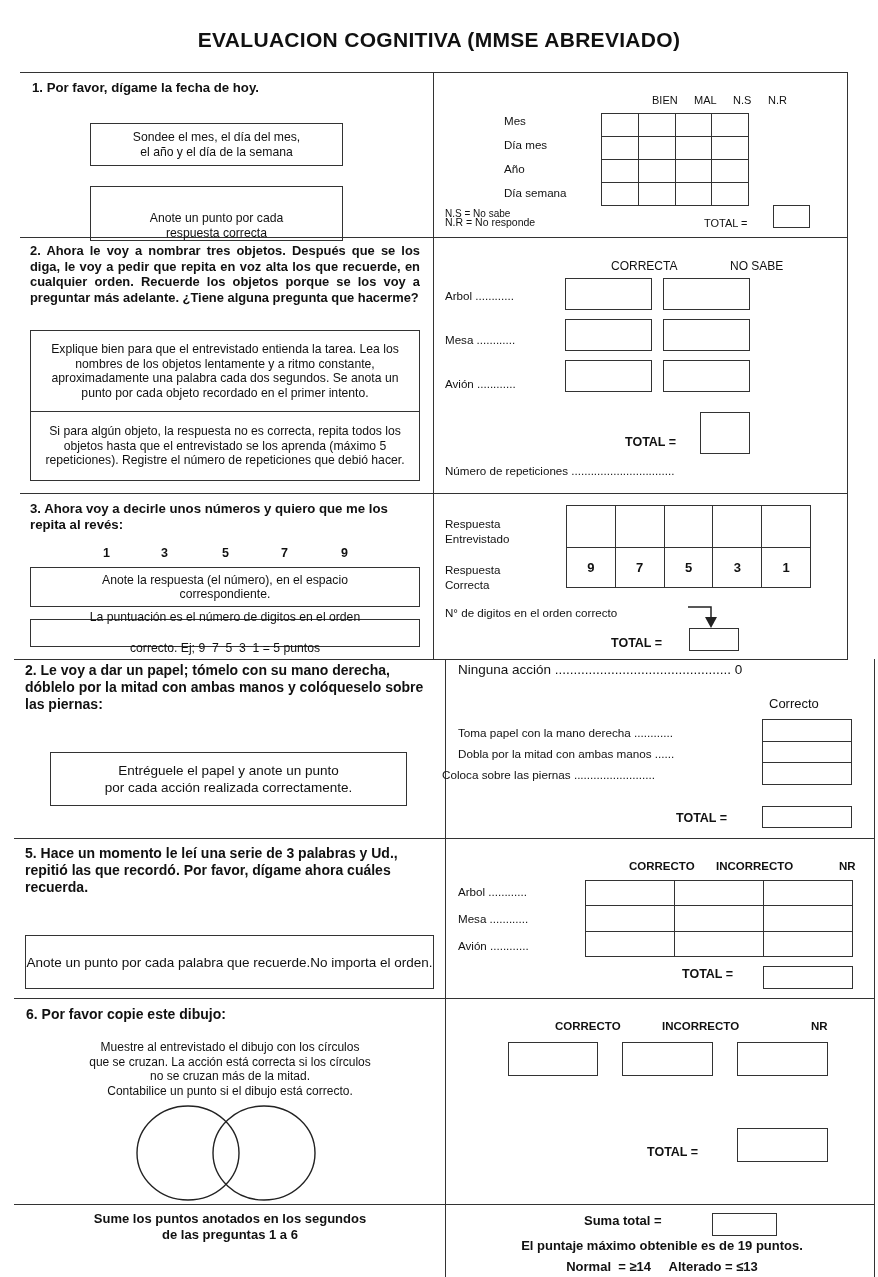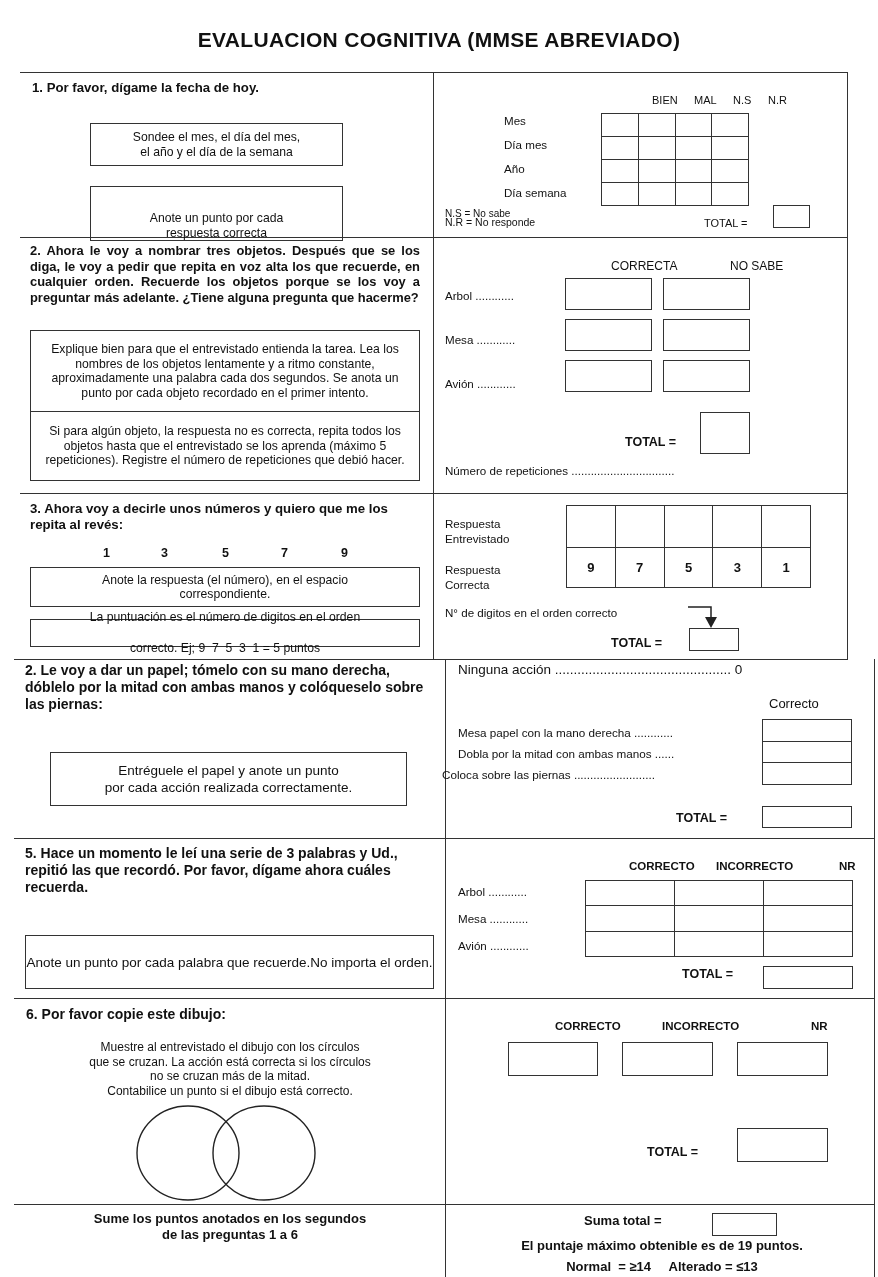--- a/index.html
+++ b/index.html
@@ -151,21 +151,21 @@
 <div class="lbl lbl-b" style="left:611px; top:636px; font-size:12.5px;">TOTAL =</div>
 <div class="box" style="left:689px; top:628px; width:50px; height:23px;"></div>
 
 <div class="qtitle" style="left:25px; top:662px; width:405px; font-size:14px; line-height:17px;">2. Le voy a dar un papel; tómelo con su mano derecha, dóblelo por la mitad con ambas manos y colóqueselo sobre las piernas:</div>
 <div class="note" style="left:50px; top:752px; width:357px; height:54px; flex-direction:column; font-size:13.5px; line-height:17px;">
   <span>Entréguele el papel y anote un punto</span>
   <span>por cada acción realizada correctamente.</span>
 </div>
 <div class="lbl" style="left:458px; top:663px; font-size:13.5px;">Ninguna acción ............................................... 0</div>
 <div class="lbl" style="left:769px; top:697px; font-size:13px;">Correcto</div>
-<div class="lbl" style="left:458px; top:726px; font-size:11.7px;">Mesa papel con la mano derecha ............</div>
+<div class="lbl" style="left:458px; top:726px; font-size:11.7px;">Toma papel con la mano derecha ............</div>
 <div class="lbl" style="left:458px; top:747px; font-size:11.7px;">Dobla por la mitad con ambas manos ......</div>
 <div class="lbl" style="left:442px; top:768px; font-size:11.7px;">Coloca sobre las piernas .........................</div>
 <table class="grid" style="left:762px; top:719px; width:90px; height:66px;">
   <tbody>
       <tr>
         <td></td>
       </tr>
   <tr>
         <td></td>
       </tr>

